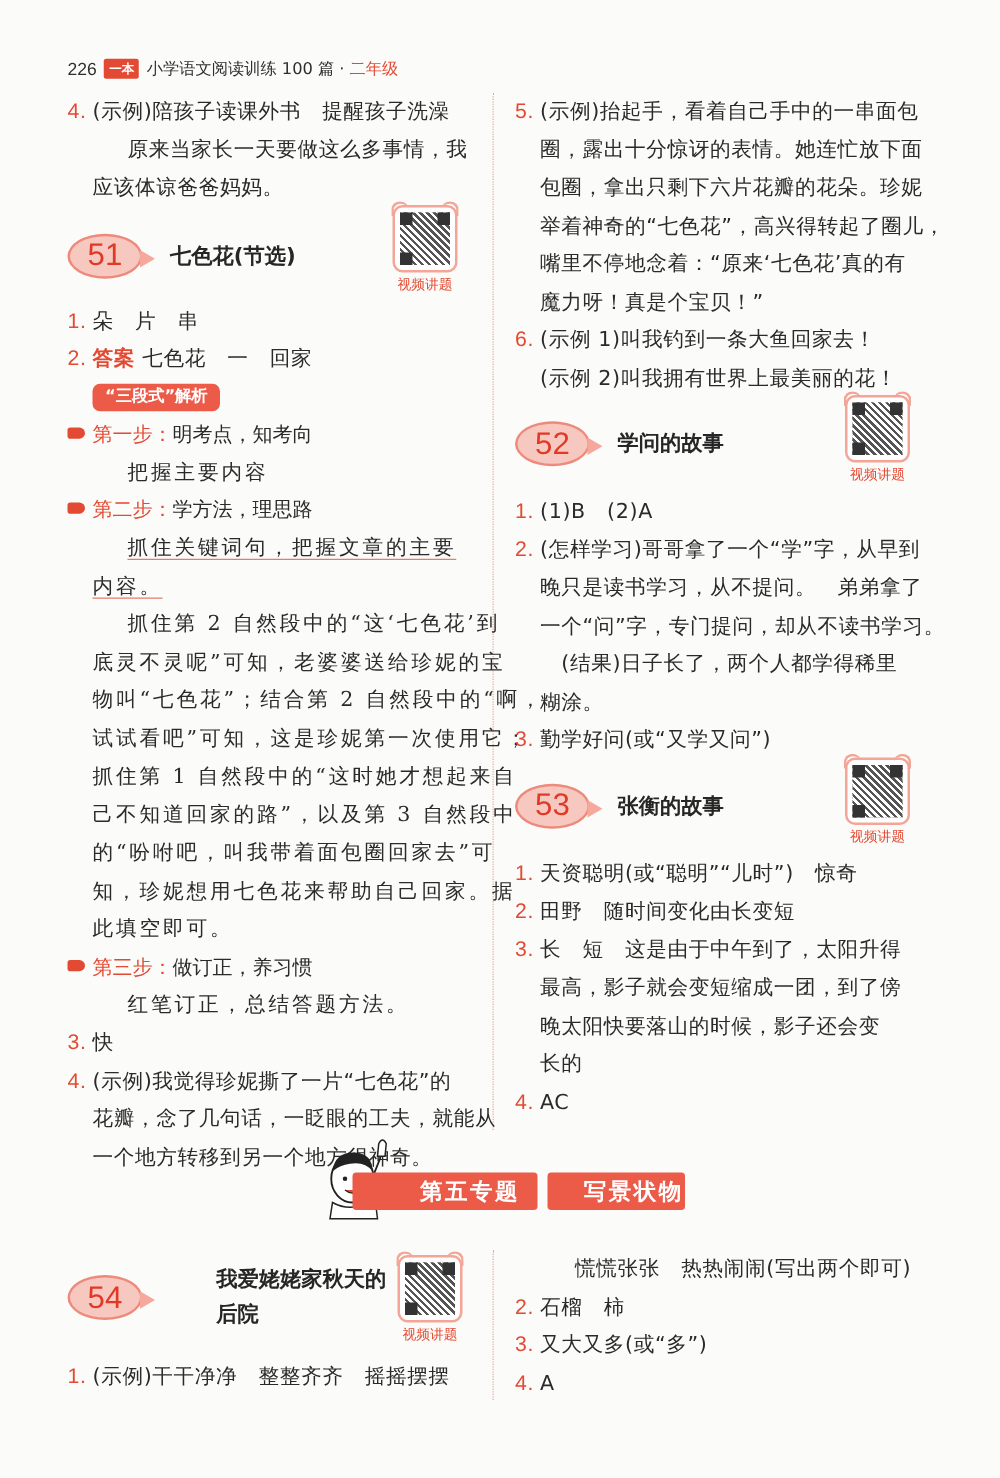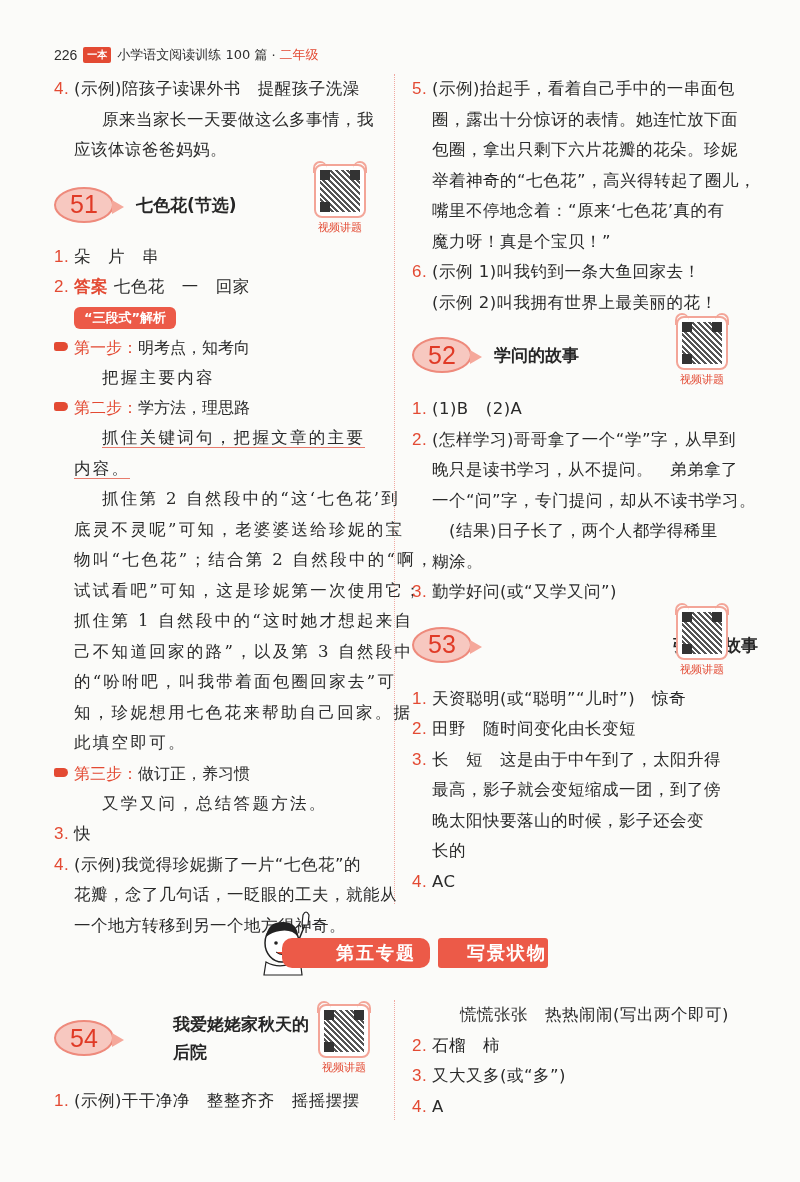--- a/index.html
+++ b/index.html
@@ -45,21 +45,21 @@
 
   .pill { display: inline-block; background: #ec5a48; color: #fff; font-size: 13px; font-weight: bold; padding: 1px 10px; border-radius: 6px; line-height: 20px; margin: 4px 0 4px 20px; }
   .step { font-size: 16px; line-height: 30px; white-space: nowrap; }
   .step .arrow { display: inline-block; width: 14px; height: 9px; background: #e34a33; border-radius: 4px 8px 8px 4px; margin-right: 6px; vertical-align: middle; position: relative; top: -2px; }
   .step .lbl { color: #e34a33; }
   .uline { border-bottom: 1.5px solid #e77b6c; }
 
   .banner { position: absolute; left: 248px; top: 935px; width: 300px; height: 36px; }
   .banner .bar { position: absolute; left: 34px; top: 3px; height: 30px; width: 266px; display: flex; }
   .banner .seg { background: #ec5a48; color: #fff; font-size: 18px; font-weight: bold; display: flex; align-items: center; justify-content: center; letter-spacing: 2px; border-radius: 3px; padding-left: 28px; }
-  .banner .seg1 { width: 148px; padding-left: 40px; border-radius: 10px; }
+  .banner .seg1 { width: 148px; padding-left: 40px; }
   .banner .seg2 { width: 110px; margin-left: 8px; }
   .banner .boy { position: absolute; left: 8px; top: -28px; width: 62px; height: 70px; }
 </style>
 </head>
 <body>
 
 <div class="header">
   <span class="pg">226</span>
   <span class="logo">一本</span>
   <span>小学语文阅读训练 100 篇</span>
@@ -112,21 +112,21 @@
   <div class="line kai ind">试试看吧”可知，这是珍妮第一次使用它；</div>
   <div class="line kai ind">抓住第 1 自然段中的“这时她才想起来自</div>
   <div class="line kai ind">己不知道回家的路”，以及第 3 自然段中</div>
   <div class="line kai ind">的“吩咐吧，叫我带着面包圈回家去”可</div>
   <div class="line kai ind">知，珍妮想用七色花来帮助自己回家。据</div>
   <div class="line kai ind">此填空即可。</div>
 
   <div class="step">
     <span class="arrow"></span><span class="lbl">第三步：</span><span>做订正，养习惯</span>
   </div>
-  <div class="line kai ind2">又学又问，总结答题方法。</div>
+  <div class="line kai ind2">红笔订正，总结答题方法。</div>
 
   <div class="line"><span class="num">3.</span><span>快</span></div>
   <div class="line"><span class="num">4.</span><span>(示例)我觉得珍妮撕了一片“七色花”的</span></div>
   <div class="line ind">花瓣，念了几句话，一眨眼的工夫，就能从</div>
   <div class="line ind">一个地方转移到另一个地方很神奇。</div>
 </div>
 
 <div class="col col-right">
   <div class="line"><span class="num">5.</span><span>(示例)抬起手，看着自己手中的一串面包</span></div>
   <div class="line ind">圈，露出十分惊讶的表情。她连忙放下面</div>
@@ -150,21 +150,21 @@
   <div style="margin-top:6px;">
     <div class="line"><span class="num">1.</span><span>(1)B　(2)A</span></div>
     <div class="line"><span class="num">2.</span><span>(怎样学习)哥哥拿了一个“学”字，从早到</span></div>
     <div class="line ind">晚只是读书学习，从不提问。　弟弟拿了</div>
     <div class="line ind">一个“问”字，专门提问，却从不读书学习。</div>
     <div class="line ind">　(结果)日子长了，两个人都学得稀里</div>
     <div class="line ind">糊涂。</div>
     <div class="line"><span class="num">3.</span><span>勤学好问(或“又学又问”)</span></div>
   </div>
 
-  <div class="lesson" style="margin-top:4px;justify-content:space-between;">
+  <div class="lesson" style="margin-top:4px;">
     <div class="badge">53</div>
     <div class="title">张衡的故事</div>
     <div class="qr" style="left:264px; top:-6px;">
       <div class="box">
           <div class="code"></div>
         </div>
       <div class="cap">视频讲题</div>
     </div>
   </div>
   <div style="margin-top:6px;">

